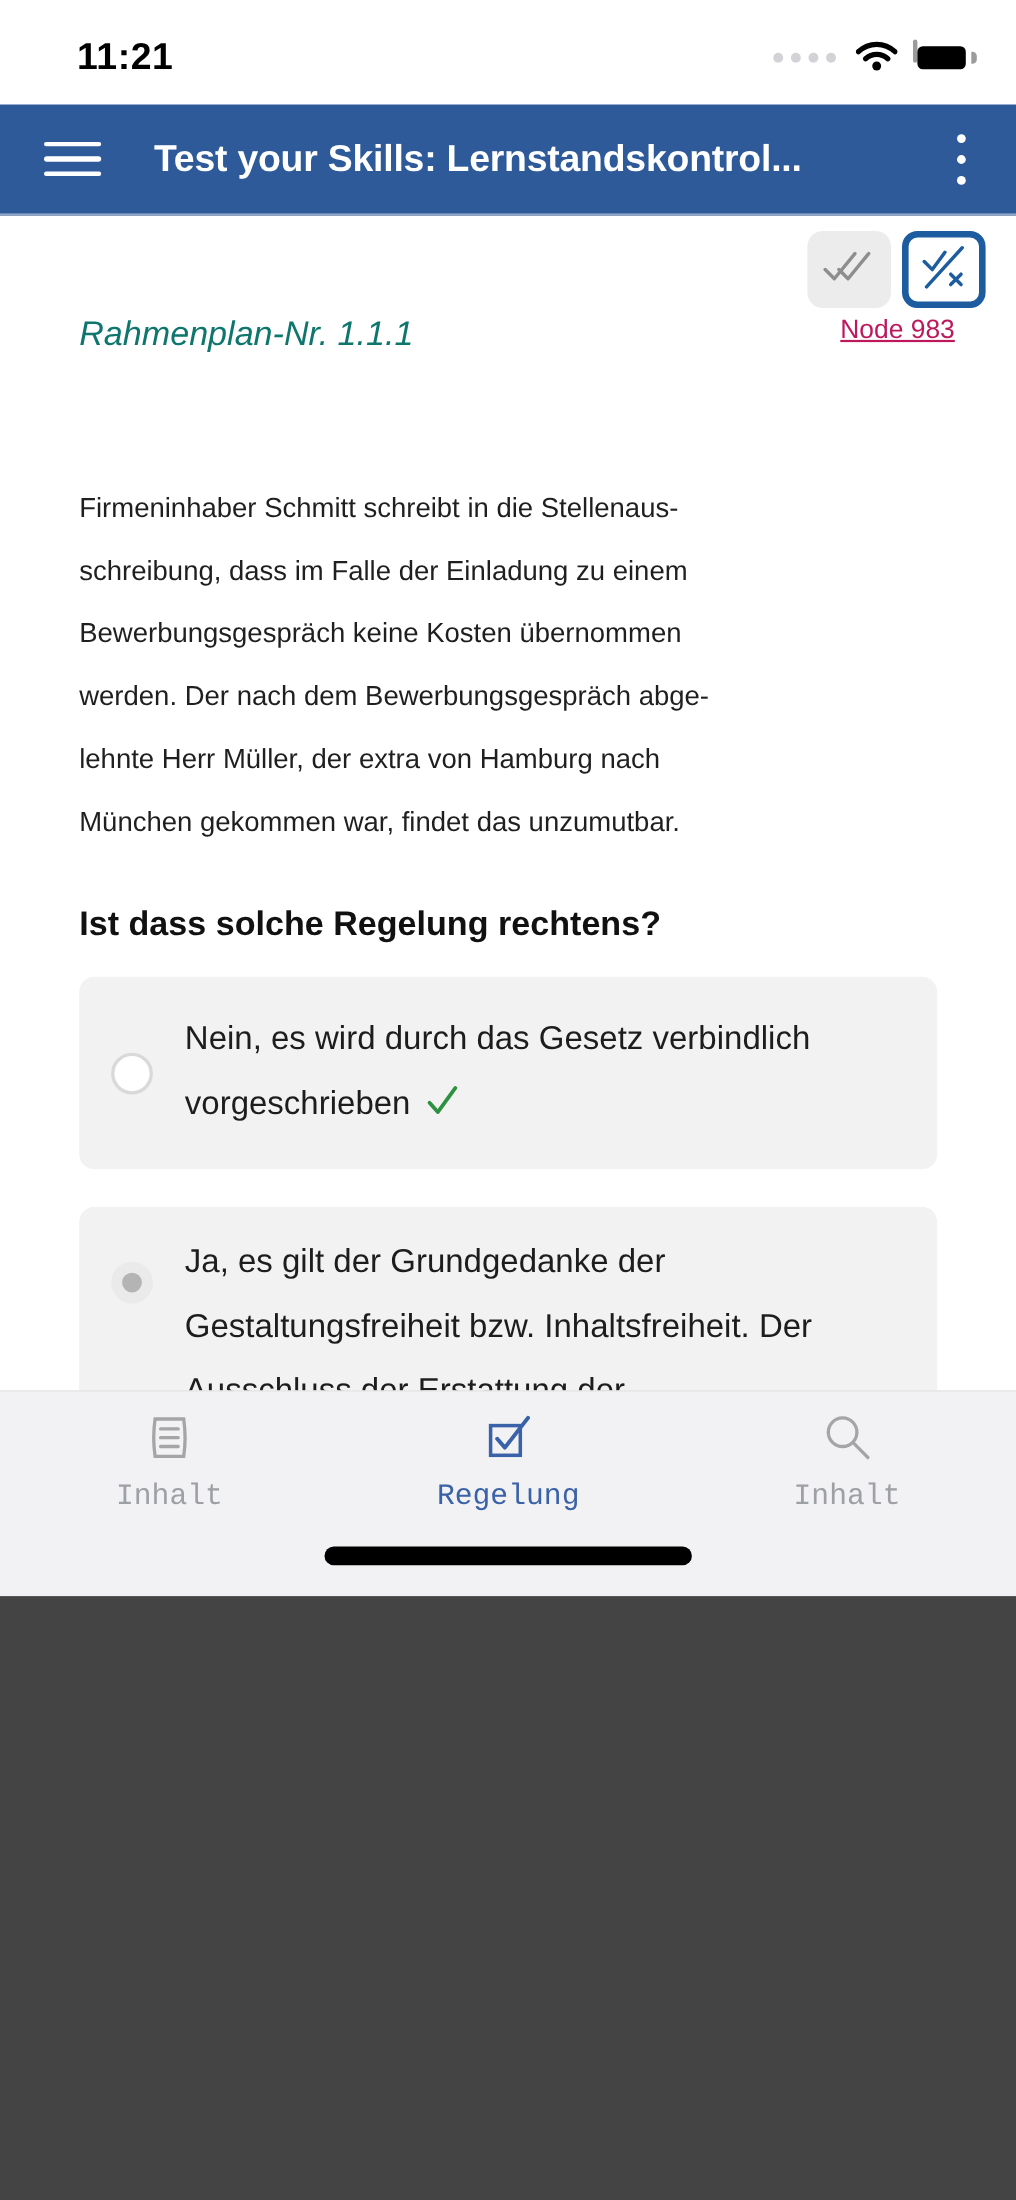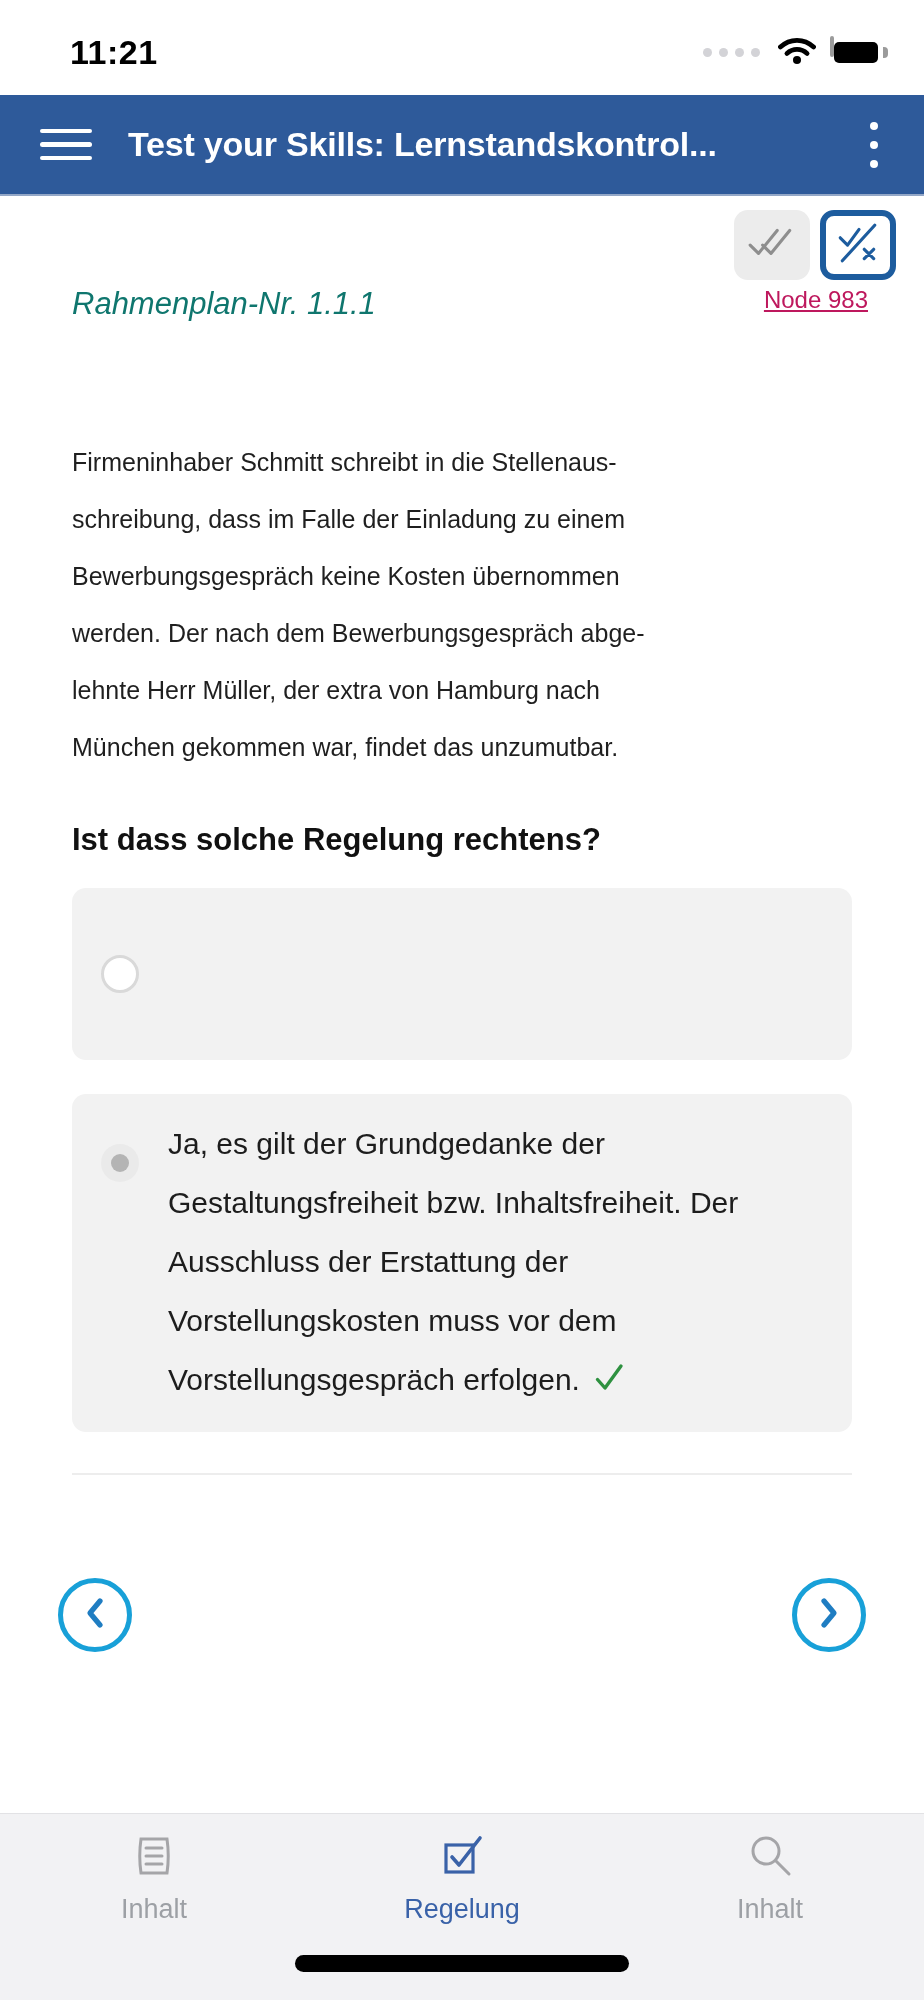--- a/index.html
+++ b/index.html
@@ -1,18 +1,18 @@
 <!DOCTYPE html>
 <html><head>
 <meta charset="utf-8">
 <style>
   * { margin:0; padding:0; box-sizing:border-box; }
   body { background:#444; font-family:"Liberation Sans", sans-serif; }
   .page {
-    width:924px; height:2000px; background:#fff; position:relative;
+    width:924px; height:1451px; background:#fff; position:relative;
     margin:0 auto; overflow:hidden; font-family:"Liberation Sans", sans-serif;
   }
 
   
   .status-bar {
     height:95px; display:flex; align-items:center; justify-content:space-between;
     padding:10px 36px 0 70px; background:#fff;
   }
   .status-time { font-size:34px; font-weight:700; color:#000; letter-spacing:.5px; }
   .status-right { display:flex; align-items:center; gap:14px; }
@@ -24,21 +24,21 @@
   .battery .nub { position:absolute; right:0; top:9px; width:5px; height:11px; background:#9b9b9b; border-radius:0 4px 4px 0; }
 
   
   .app-header {
     height:101px; background:#2e5a9a; display:flex; align-items:center;
     padding:0 30px 0 40px; border-bottom:2px solid #93a7c7;
   }
   .hamburger { width:52px; display:flex; flex-direction:column; gap:9px; cursor:pointer; flex:0 0 auto; }
   .hamburger i { display:block; height:4.5px; background:#fff; border-radius:3px; }
   .app-title {
-    flex:1; color:#fff; font-size:34px; font-weight:700; margin-left:36px;
+    flex:1; color:#fff; font-size:34px; font-weight:700; margin-left:48px;
     white-space:nowrap; overflow:hidden; letter-spacing:-.2px;
   }
   .kebab { width:40px; display:flex; flex-direction:column; align-items:center; gap:11px; cursor:pointer; }
   .kebab i { width:8px; height:8px; background:#fff; border-radius:50%; display:block; }
 
   
   .content { padding:0 72px; }
   .tools-row { display:flex; justify-content:flex-end; margin:14px -44px 0 0; }
   .tool-btn {
     width:76px; height:70px; border-radius:14px; background:#ececec;
@@ -81,21 +81,21 @@
     width:74px; height:74px; border-radius:50%; border:5px solid #18a0d8; background:#fff;
     display:flex; align-items:center; justify-content:center; cursor:pointer;
   }
 
   
   .tab-bar {
     position:absolute; left:0; bottom:0; width:924px; height:187px;
     background:#f2f2f4; border-top:1px solid #e2e2e5;
     display:flex; align-items:flex-start; padding-top:18px;
   }
-  .tab { flex:1; display:flex; flex-direction:column; align-items:center; gap:10px; cursor:pointer; }
+  .tab { flex:1; display:flex; flex-direction:column; align-items:center; gap:10px; cursor:pointer;font-family:Liberation Mono, monospace; }
   .tab-label { font-size:27px; color:#9da0a5; }
   .tab.active .tab-label { color:#3a62a8; }
   .home-indicator {
     position:absolute; left:295px; bottom:28px; width:334px; height:17px;
     background:#000; border-radius:9px;
   }
 </style>
 </head>
 <body>
 
@@ -170,20 +170,28 @@
 werden. Der nach dem Bewerbungsgespräch abge-
 lehnte Herr Müller, der extra von Hamburg nach
 München gekommen war, findet das unzumutbar.</div>
 
     <div class="prompt">Ist dass solche Regelung rechtens?</div>
 
     <div class="option-card first">
       <span class="radio-col">
         <span class="radio"></span>
       </span>
+      <div class="opt-text">
+        <span class="txt">Nein, es wird durch das Gesetz verbindlich
+vorgeschrieben</span><span class="check-icon">
+          <svg width="30" height="30" viewBox="0 0 30 30" fill="none">
+            <path d="M3.5 16.5 L11 25 L27 3" stroke="#2e9140" stroke-width="3.4" stroke-linecap="round" stroke-linejoin="round"></path>
+          </svg>
+        </span>
+      </div>
     </div>
 
     <div class="option-card second">
       <span class="radio-col">
         <span class="radio selected">
             <i></i>
           </span>
       </span>
       <div class="opt-text">
         <span class="txt">Ja, es gilt der Grundgedanke der

